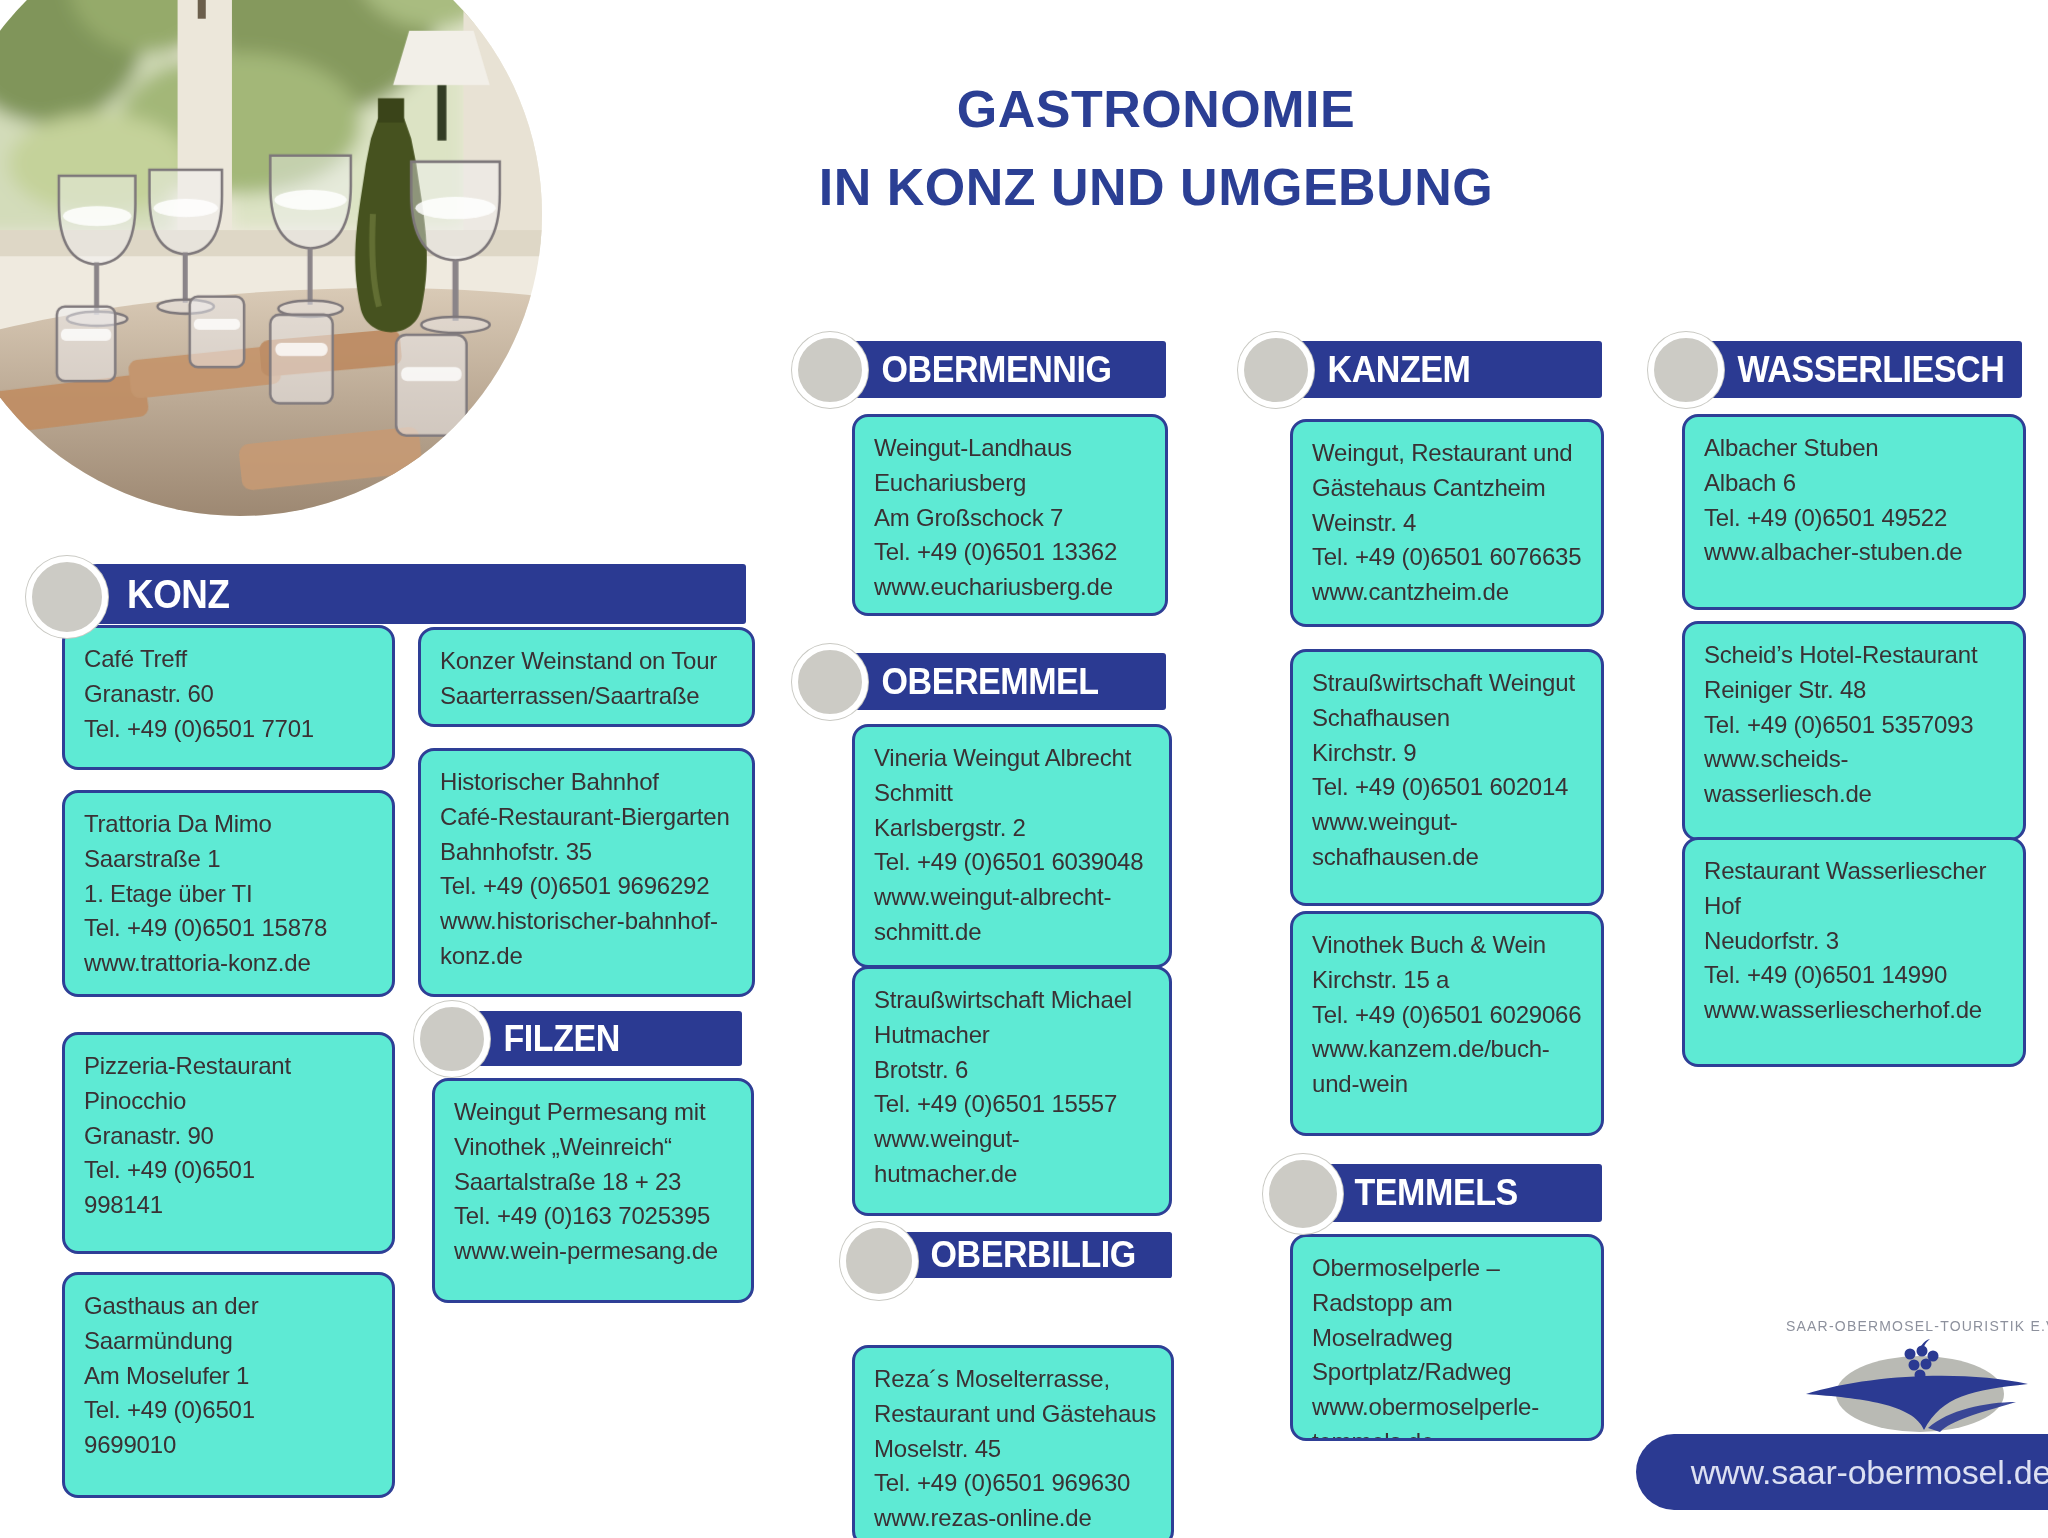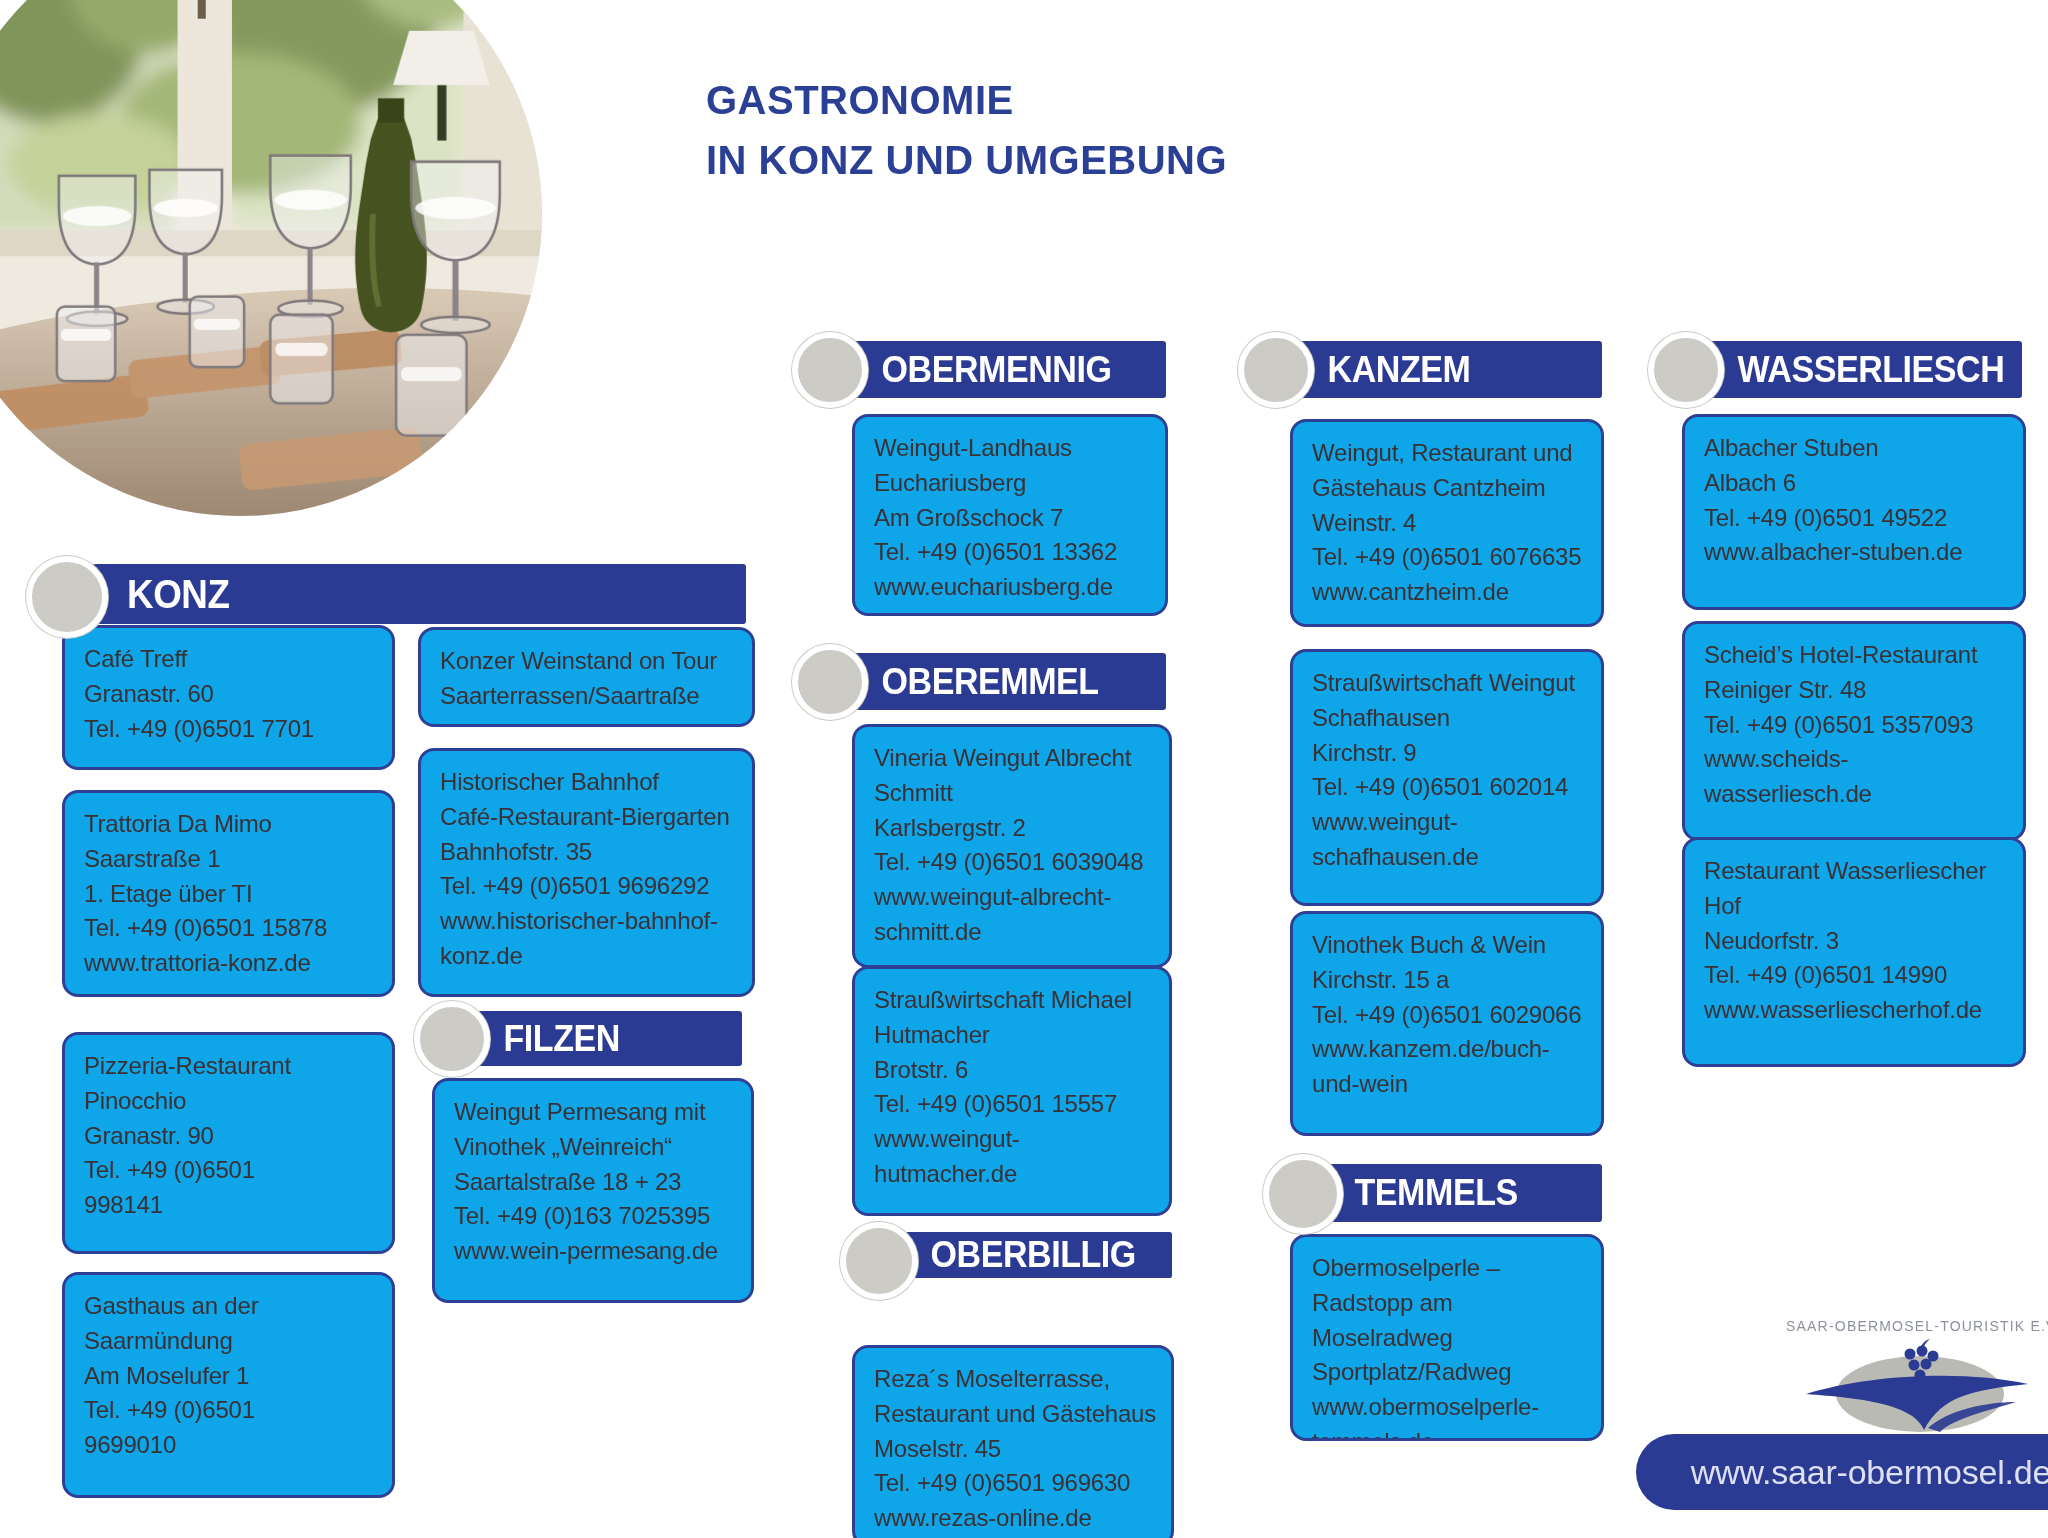--- a/index.html
+++ b/index.html
@@ -4,33 +4,33 @@
 <style>
   html,body{margin:0;padding:0;background:#ffffff;}
   .canvas{
     position:relative;width:2048px;height:1538px;background:#ffffff;
     overflow:hidden;font-family:"Liberation Sans",sans-serif;
   }
   
   .photo{position:absolute;left:-62px;top:-88px;width:604px;height:604px;
          border-radius:50%;overflow:hidden;}
   
-  .title{position:absolute;left:706px;top:70px;width:900px;
-         color:#2b3f94;font-weight:bold;font-size:40px;line-height:1.5;letter-spacing:.5px;}
+  .title{position:absolute;left:706px;top:70px;width:900px;text-align:center;
+         color:#2b3f94;font-weight:bold;font-size:52px;line-height:1.5;letter-spacing:.5px;}
   .title div{white-space:nowrap;}
   
   .bar{position:absolute;background:#2b3a92;display:flex;align-items:center;
        border-radius:27px 3px 3px 27px;z-index:1;}
   .bar .lbl{color:#ffffff;font-weight:bold;font-size:37px;letter-spacing:-.5px;
        transform:scaleX(.92);transform-origin:0 50%;padding-left:56px;white-space:nowrap;}
   .bar.big .lbl{font-size:40px;padding-left:62px;}
   .circ{position:absolute;border-radius:50%;background:#cccbc5;border:6px solid #ffffff;
        box-shadow:0 0 0 1px #c9c9c3;box-sizing:border-box;z-index:2;}
   
-  .card{position:absolute;box-sizing:border-box;background:#0ea5e9;
+  .card{position:absolute;box-sizing:border-box;background:#5eead4;
         border:3.5px solid #2e3f96;border-radius:16px;overflow:hidden;
         padding:14px 12px 8px 19px;}
   .card-text{color:#3a3134;font-size:24px;line-height:1.45;letter-spacing:-.2px;
         white-space:pre-line;}
   
   .assoc{position:absolute;left:1786px;top:1318px;width:260px;text-align:center;
         color:#8d919d;font-size:14px;letter-spacing:1.2px;white-space:nowrap;}
   .logo{position:absolute;left:1800px;top:1338px;width:234px;height:102px;}
   .banner{position:absolute;left:1636px;top:1434px;width:440px;height:76px;
         background:#2b3a92;border-radius:38px 0 0 38px;display:flex;

